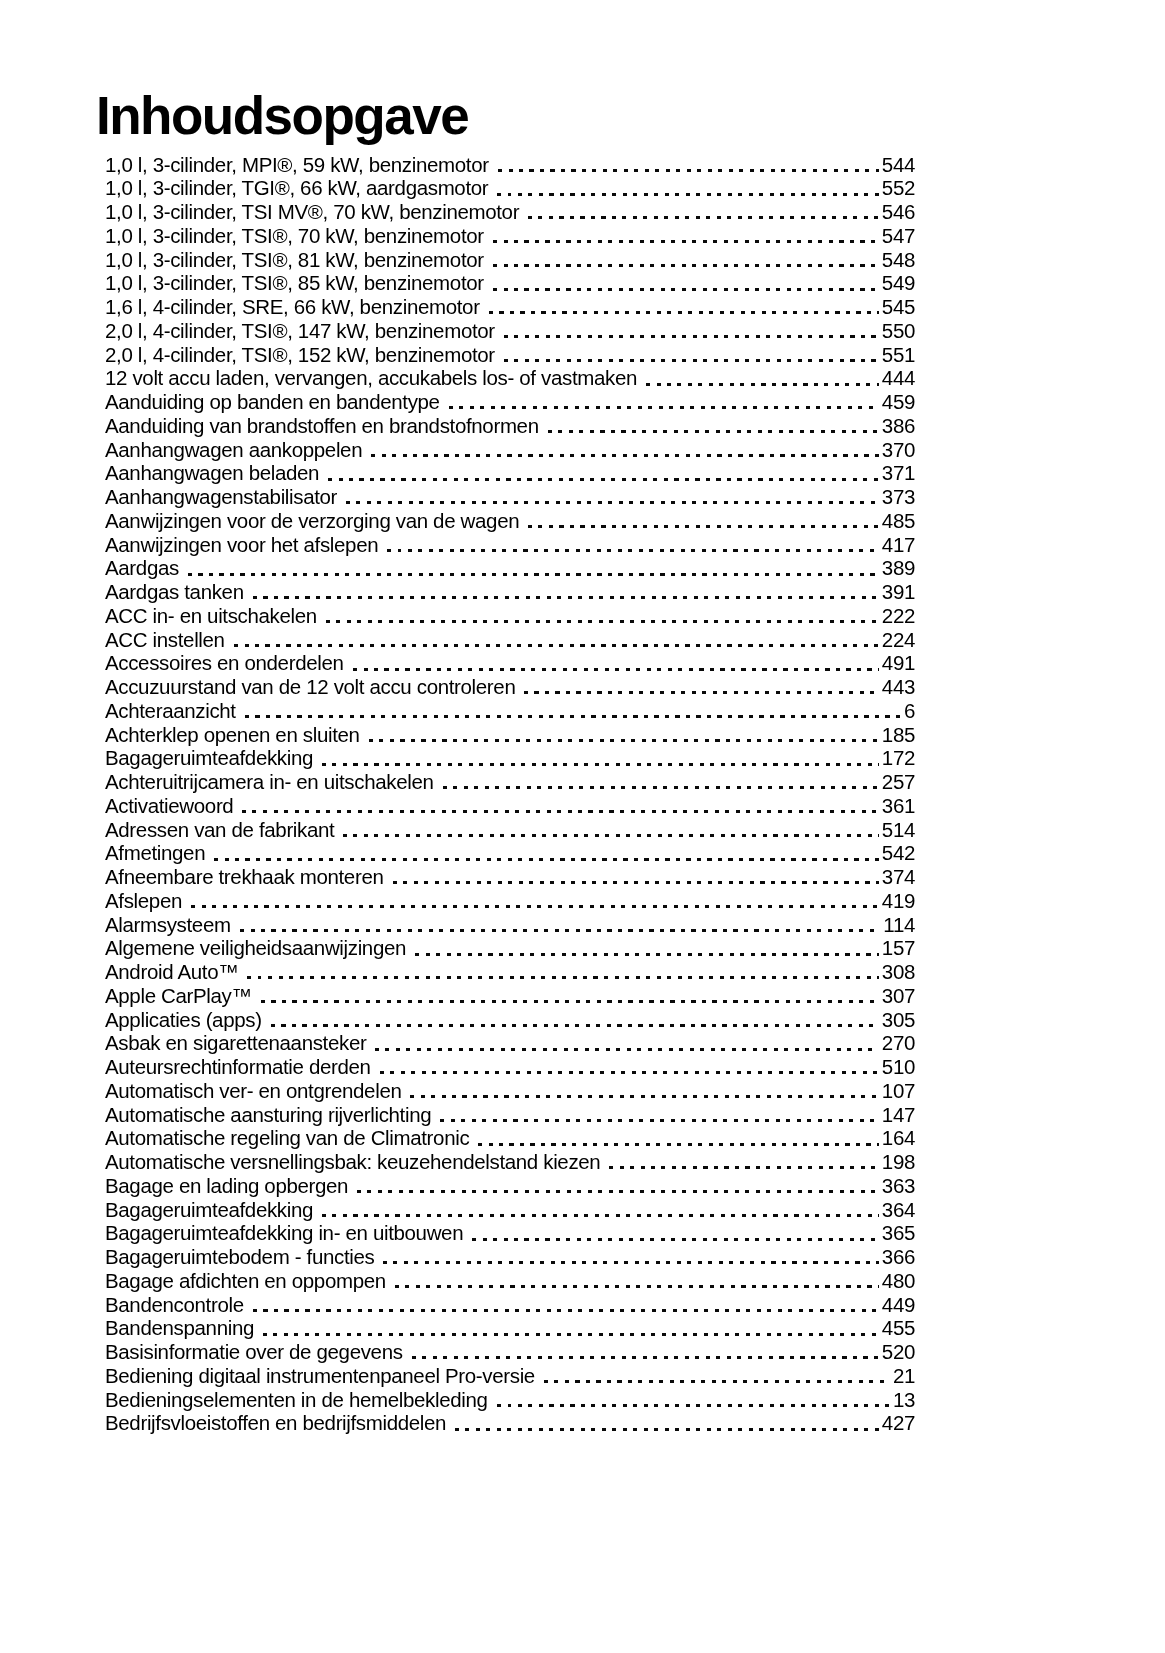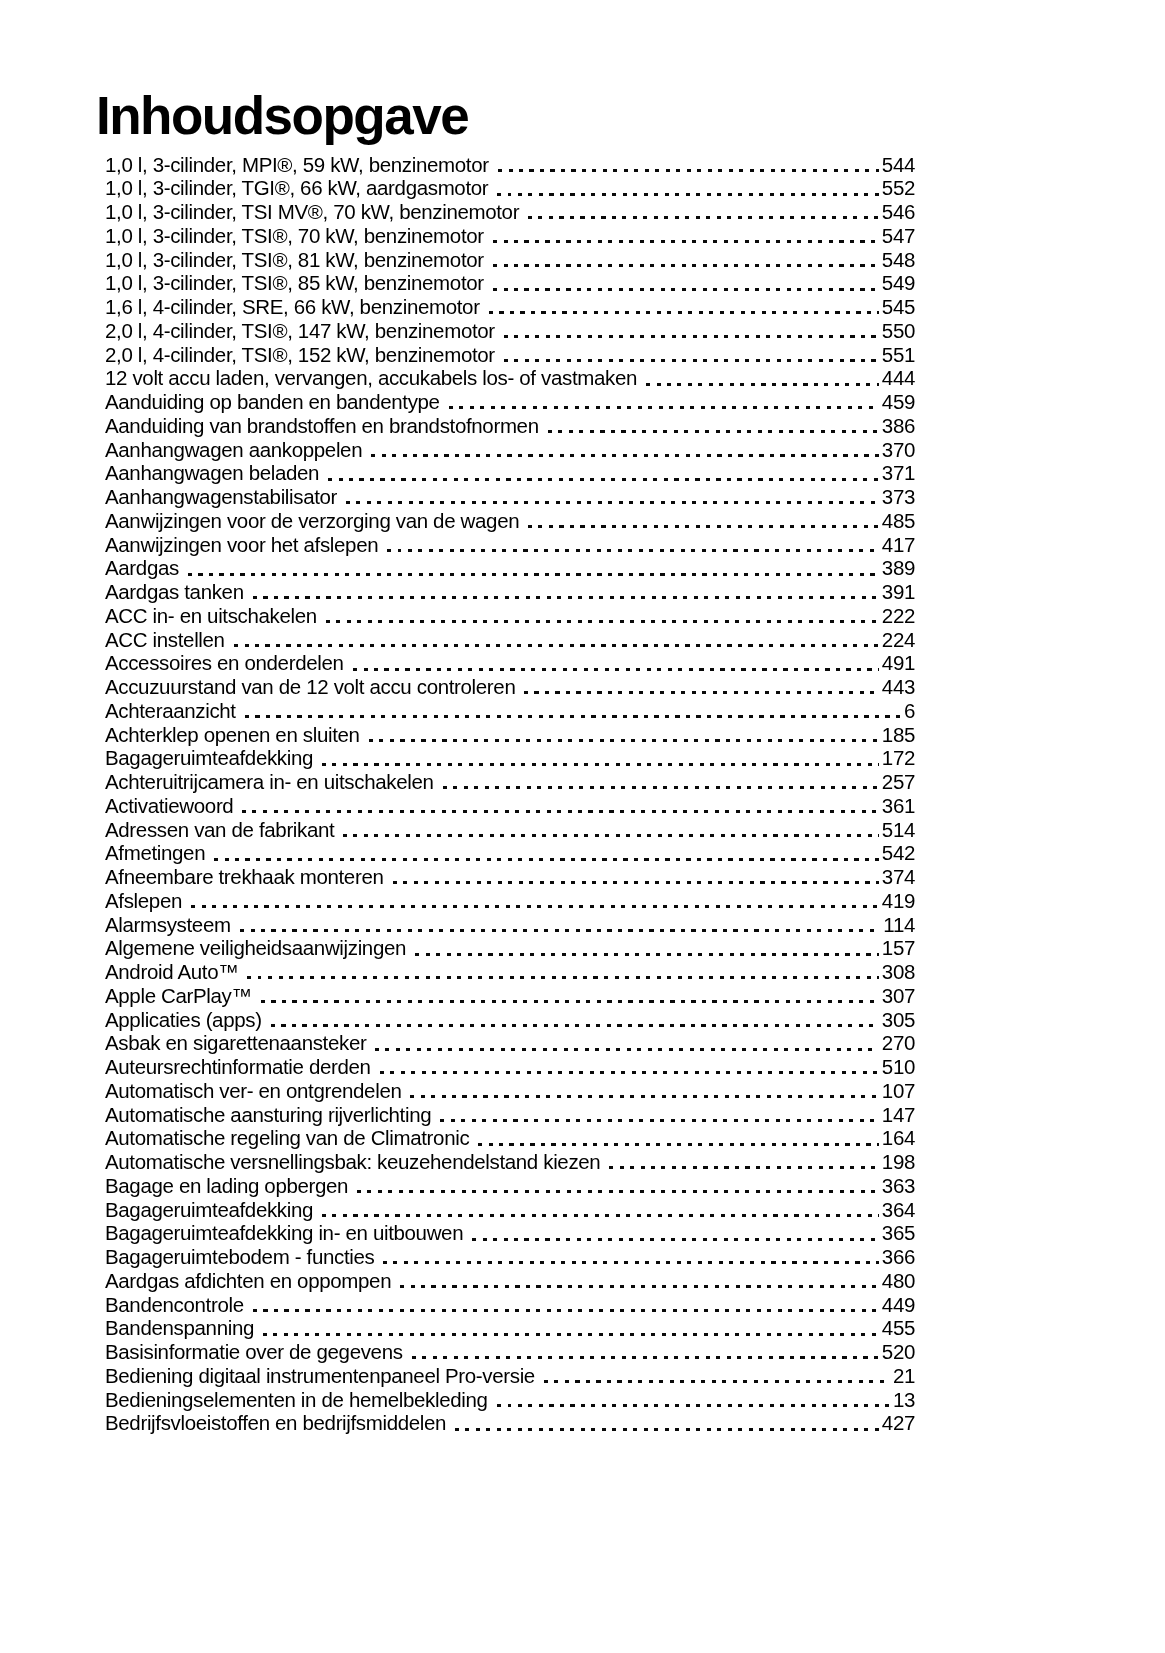--- a/index.html
+++ b/index.html
@@ -346,21 +346,21 @@
         <span class="page-num">365</span>
       </div>
 
       <div class="toc-row">
         <span class="entry-title">Bagageruimtebodem - functies</span>
         <span class="leader"></span>
         <span class="page-num">366</span>
       </div>
 
       <div class="toc-row">
-        <span class="entry-title">Aardgas afdichten en oppompen</span>
+        <span class="entry-title">Bagage afdichten en oppompen</span>
         <span class="leader"></span>
         <span class="page-num">480</span>
       </div>
 
       <div class="toc-row">
         <span class="entry-title">Bandencontrole</span>
         <span class="leader"></span>
         <span class="page-num">449</span>
       </div>
 

